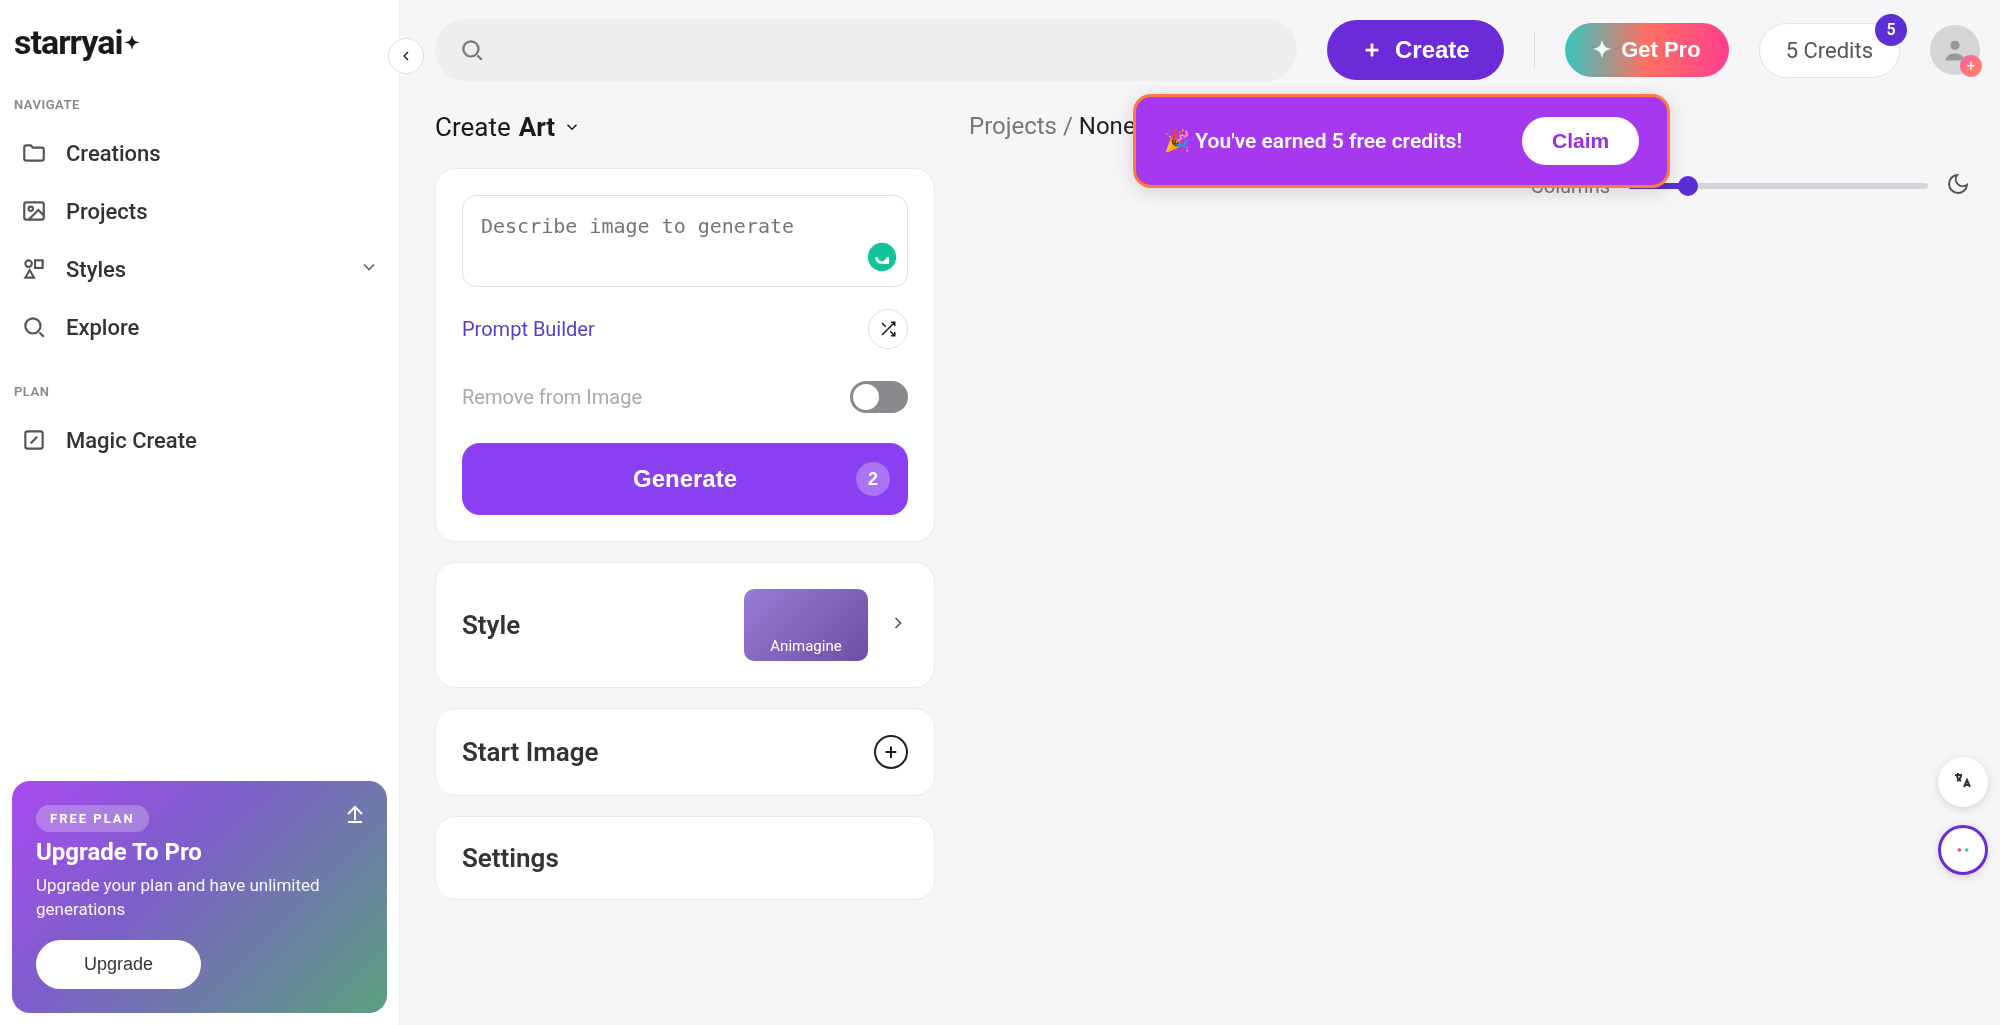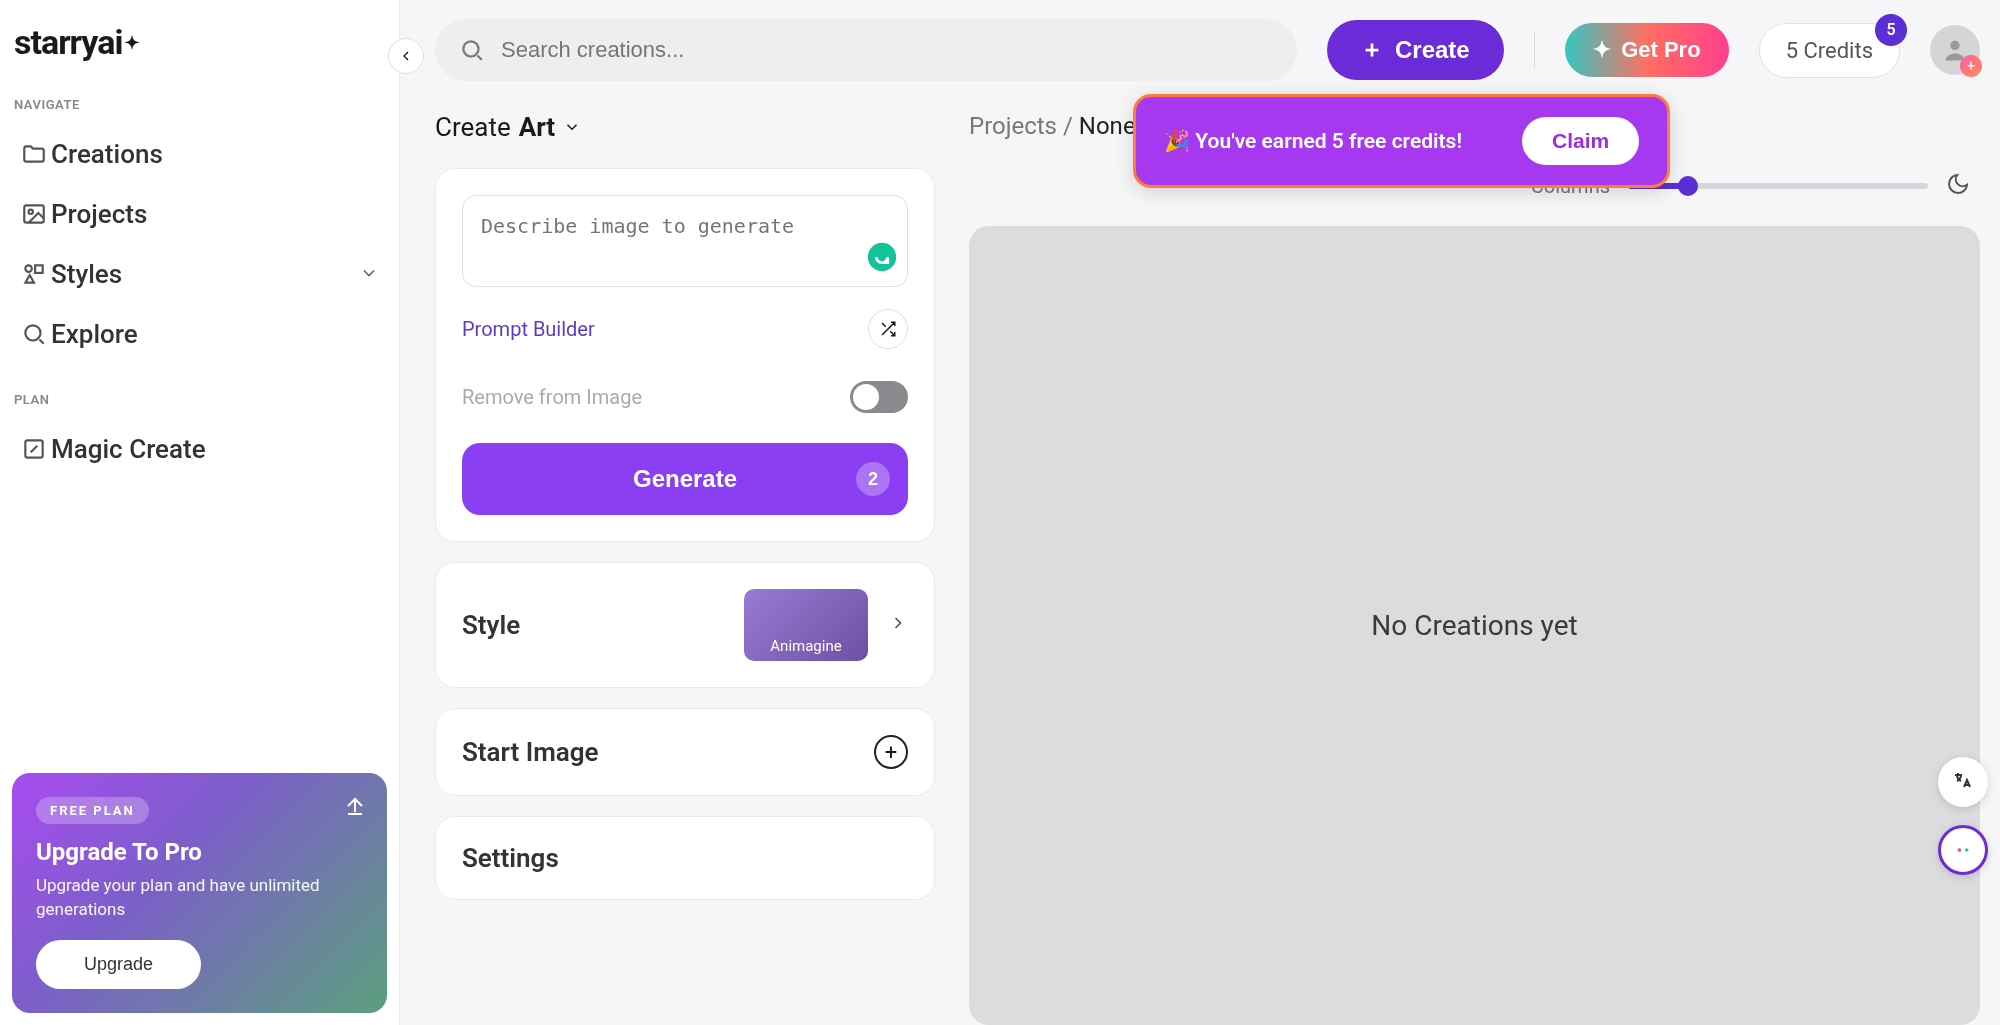--- a/index.html
+++ b/index.html
@@ -3,26 +3,26 @@
 <meta charset="utf-8">
 <style>
 * { box-sizing: border-box; margin: 0; padding: 0; }
 body { font-family: -apple-system, BlinkMacSystemFont, 'Segoe UI', Roboto, sans-serif; background: #f6f6f8; color: #1a1a1a; width: 2000px; height: 1025px; overflow: hidden; position: relative; }
 
 .sidebar { position: absolute; left: 0; top: 0; width: 400px; height: 100%; background: #fff; padding: 22px 12px 12px 12px; display: flex; flex-direction: column; border-right: 1px solid #eee; }
 .logo { font-size: 34px; font-weight: 700; letter-spacing: -1px; margin-bottom: 35px; padding-left: 2px; display: flex; align-items: center; }
 .logo-star { font-size: 18px; margin-left: 2px; vertical-align: super; }
 
 .section-label { font-size: 13px; font-weight: 600; letter-spacing: 0.5px; color: #888; margin-bottom: 12px; padding-left: 2px; }
-.nav-item { display: flex; align-items: center; gap: 3px; padding: 15px 8px; font-size: 26px; font-weight: 500; color: #333; border-radius: 12px; cursor: pointer; }
+.nav-item { display: flex; align-items: center; gap: 18px; padding: 15px 8px; font-size: 22px; font-weight: 500; color: #333; border-radius: 12px; cursor: pointer; }
 .nav-icon { width: 28px; height: 28px; display: flex; align-items: center; justify-content: center; color: #555; }
 .nav-item .chevron { margin-left: auto; color: #666; }
 
 .upgrade-card { margin-top: auto; border-radius: 18px; padding: 24px; background: linear-gradient(135deg, #a84bf0 0%, #7c5fc9 40%, #5ba07c 100%); color: #fff; position: relative; }
-.plan-badge { display: inline-block; background: rgba(255,255,255,0.25); padding: 6px 14px; border-radius: 20px; font-size: 13px; font-weight: 700; letter-spacing: 2px; margin-bottom: 14px; }
+.plan-badge { display: inline-block; background: rgba(255,255,255,0.25); padding: 6px 14px; border-radius: 20px; font-size: 13px; font-weight: 700; letter-spacing: 2px; margin-bottom: 6px; }
 .upgrade-title { font-size: 24px; font-weight: 700; margin-bottom: 8px; }
 .upgrade-desc { font-size: 17px; line-height: 1.4; margin-bottom: 18px; opacity: 0.95; }
 .upgrade-btn { background: #fff; color: #333; border: none; border-radius: 28px; padding: 14px 48px; font-size: 18px; font-weight: 500; cursor: pointer; }
 .upgrade-icon { position: absolute; right: 20px; top: 20px; color: #fff; }
 
 .collapse-btn { position: absolute; left: 388px; top: 38px; width: 36px; height: 36px; border-radius: 50%; background: #fff; border: 1px solid #e0e0e0; display: flex; align-items: center; justify-content: center; cursor: pointer; z-index: 10; font-size: 18px; }
 
 .header { position: absolute; left: 435px; top: 14px; right: 20px; height: 72px; display: flex; align-items: center; gap: 30px; }
 .search-wrap { flex: 1; max-width: 880px; display: flex; align-items: center; background: #eeeeef; border-radius: 36px; padding: 18px 24px; gap: 16px; }
 .search-wrap input { border: none; background: transparent; font-size: 22px; color: #555; outline: none; flex: 1; }
@@ -176,21 +176,20 @@
 </div>
 
 <div class="header">
   <div class="search-wrap">
     <span class="search-icon">
       <svg width="26" height="26" viewBox="0 0 24 24" fill="none" stroke="currentColor" stroke-width="2">
           <circle cx="11" cy="11" r="7"></circle>
           <path d="M21 21l-4-4"></path>
         </svg>
     </span>
-    <input type="text" placeholder="Search creations..." style="">
   </div>
   <button class="create-btn">
     <svg width="22" height="22" viewBox="0 0 24 24" fill="none" stroke="currentColor" stroke-width="3">
         <path d="M12 5v14M5 12h14"></path>
       </svg>
     <span>Create</span>
   </button>
   <div class="divider-v"></div>
   <button class="getpro-btn">
     <span>✦</span>
@@ -295,23 +294,20 @@
         <div class="slider-fill"></div>
         <div class="slider-knob"></div>
       </div>
       <span class="moon-icon">
         <svg width="24" height="24" viewBox="0 0 24 24" fill="none" stroke="currentColor" stroke-width="2">
             <path d="M21 12.8A9 9 0 1 1 11.2 3a7 7 0 0 0 9.8 9.8z"></path>
           </svg>
       </span>
     </div>
 
-    <div class="canvas">
-      <span>No Creations yet</span>
-    </div>
   </div>
 </div>
 
 <div class="float-btns">
   <div class="float-btn">
     <svg width="24" height="24" viewBox="0 0 24 24" fill="none" stroke="#333" stroke-width="2">
         <path d="M4 5h7M7 3v2M6 5c0 4 4 6 4 6M10 5c0 4-4 6-4 6M13 17l3-7 3 7M14 15h4"></path>
       </svg>
   </div>
   <div class="float-btn ring">

